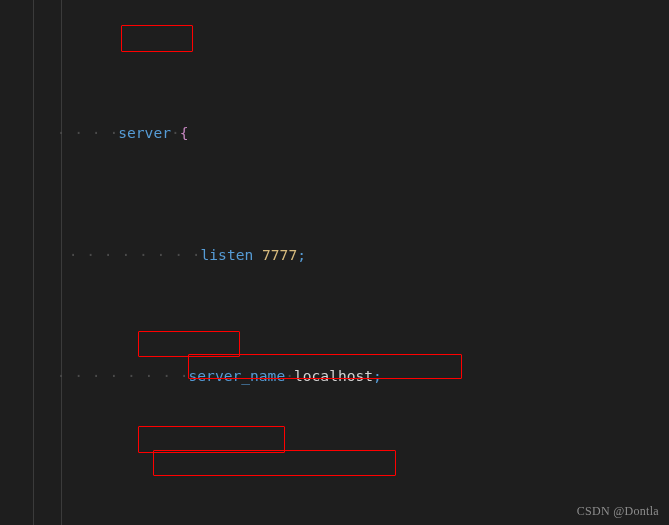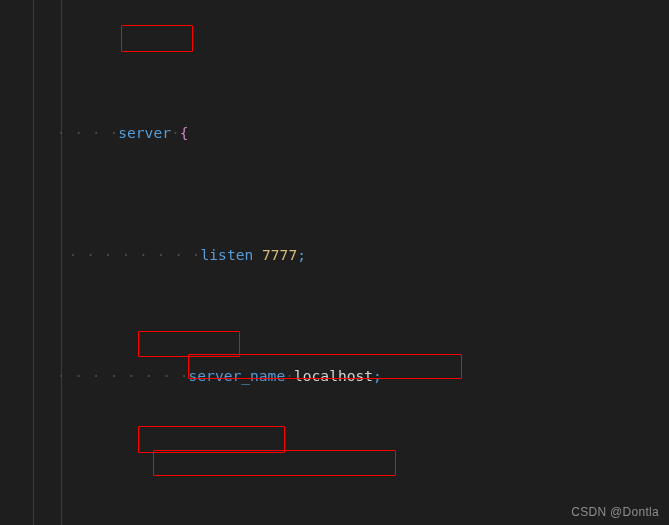--- a/index.html
+++ b/index.html
@@ -45,21 +45,21 @@
     position:absolute;
     border:1.6px solid #ff0000;
     box-sizing:border-box;
     pointer-events:none;
     border-radius:1px;
   }
 
   .watermark{
     position:absolute;right:10px;bottom:6px;
     color:#8d8d8d;
-    font-family:Liberation Sans, sans-serif;
+    font-family:Liberation Serif, serif;
     font-size:12px;
     letter-spacing:0.3px;
   }
 </style>
 </head>
 <body>
 
 <div id="editor">
 
   <div class="guide g0"></div>

